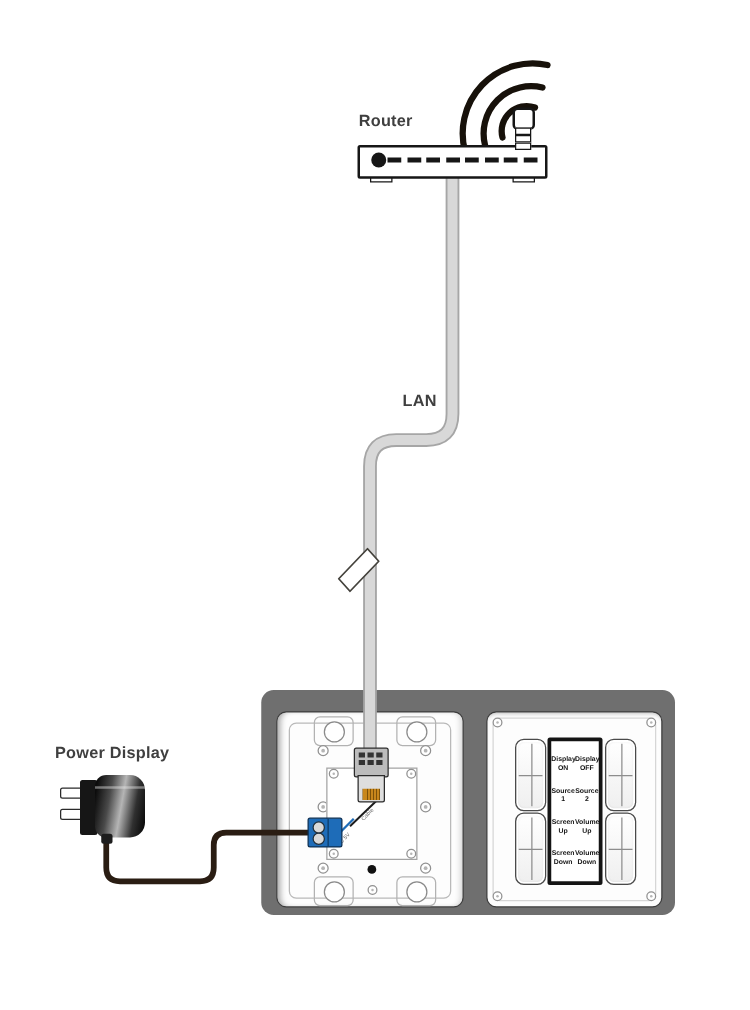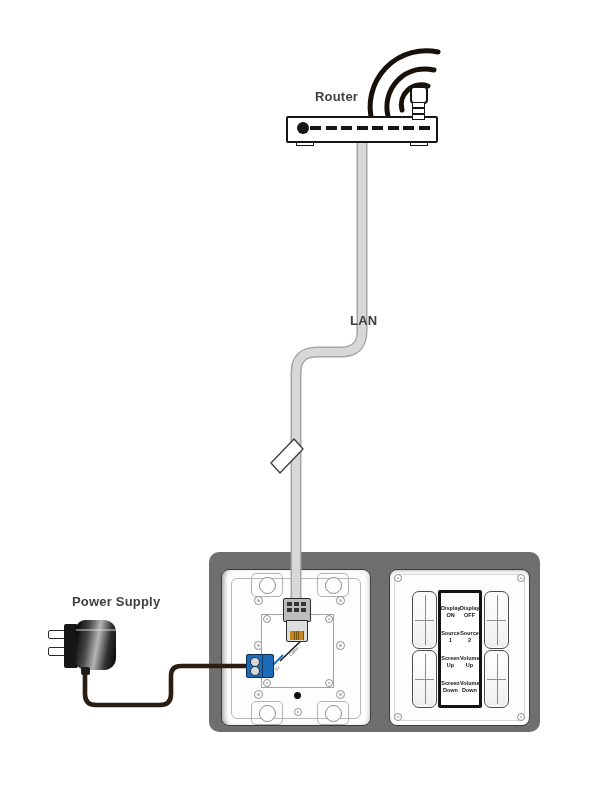--- a/index.html
+++ b/index.html
@@ -1,18 +1,18 @@
 <!DOCTYPE html>
 <html><head>
 <meta charset="utf-8">
 <style>
   html,body{margin:0;padding:0;background:#ffffff;}
   .canvas{position:relative;width:600px;height:808px;background:#ffffff;overflow:hidden;
           font-family:"Liberation Sans",sans-serif;}
-  .lbl{position:absolute;font-weight:bold;font-size:13px;color:#3f3f3f;letter-spacing:.2px;z-index:5;margin-left:28px;}
+  .lbl{position:absolute;font-weight:bold;font-size:13px;color:#3f3f3f;letter-spacing:.2px;z-index:5;}
   svg.overlay{position:absolute;left:0;top:0;z-index:3;pointer-events:none;}
   
   .router-body{position:absolute;left:286px;top:116px;width:148px;height:23px;background:#fff;
                border:2px solid #161616;border-radius:2px;z-index:4;}
   .router-led{position:absolute;left:9px;top:4px;width:12px;height:12px;background:#161616;border-radius:50%;}
   .vents{position:absolute;left:22px;top:8px;display:flex;gap:4.5px;}
   .vents span{width:11px;height:4px;background:#161616;display:block;}
   .foot{position:absolute;width:16px;height:6px;background:#fff;border:1.5px solid #161616;z-index:3;}
   .antenna-cap{position:absolute;left:410px;top:86px;width:14px;height:14px;background:#fff;
                border:2px solid #161616;border-radius:4px;z-index:4;}
@@ -214,15 +214,15 @@
   <div class="prong" style="left:48px;top:630px;"></div>
   <div class="prong" style="left:48px;top:647px;"></div>
   <div class="plug-base"></div>
   <div class="adapter-body">
     <div class="adapter-seam"></div>
   </div>
   <div class="adapter-nub"></div>
 
   <div class="lbl" style="left:287px;top:89px;">Router</div>
   <div class="lbl" style="left:322px;top:313px;">LAN</div>
-  <div class="lbl" style="left:44px;top:594px;">Power Supply</div>
+  <div class="lbl" style="left:44px;top:594px;">Power Display</div>
 
 </div>
 
 </body></html>

